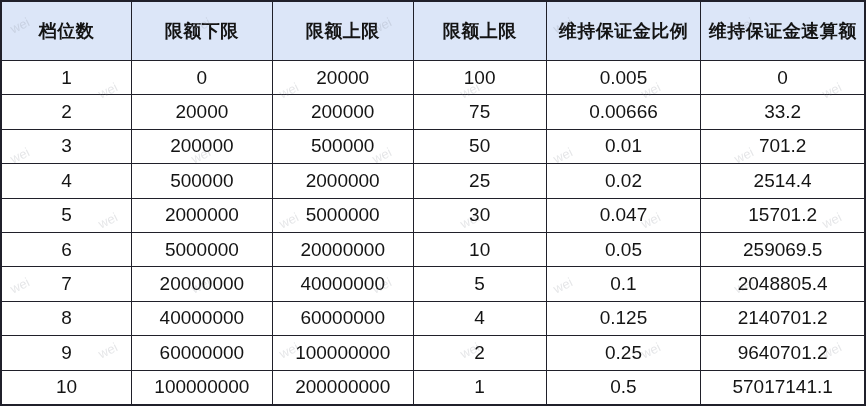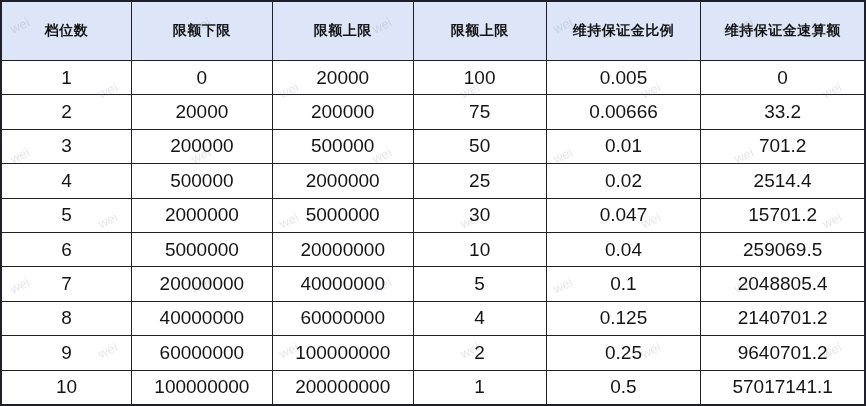--- a/index.html
+++ b/index.html
@@ -32,21 +32,21 @@
     color: #141414;
     padding: 0 2px;
     overflow: hidden;
     white-space: nowrap;
   }
   table.tier-table {
     border: 2px solid #20202a;
   }
   table.tier-table thead th {
     background: #dce6f8;
-    font-size: 14px;
+    font-size: 18px;
     font-weight: 600;
     height: 58px;
     letter-spacing: 0.5px;
   }
   table.tier-table tbody td {
     background: #ffffff;
     font-size: 19px;
     font-weight: 400;
     height: 33px;
   }
@@ -133,21 +133,21 @@
           <td>5000000</td>
           <td>30</td>
           <td>0.047</td>
           <td>15701.2</td>
         </tr>
         <tr>
           <td>6</td>
           <td>5000000</td>
           <td>20000000</td>
           <td>10</td>
-          <td>0.04</td>
+          <td>0.05</td>
           <td>259069.5</td>
         </tr>
         <tr>
           <td>7</td>
           <td>20000000</td>
           <td>40000000</td>
           <td>5</td>
           <td>0.1</td>
           <td>2048805.4</td>
         </tr>

